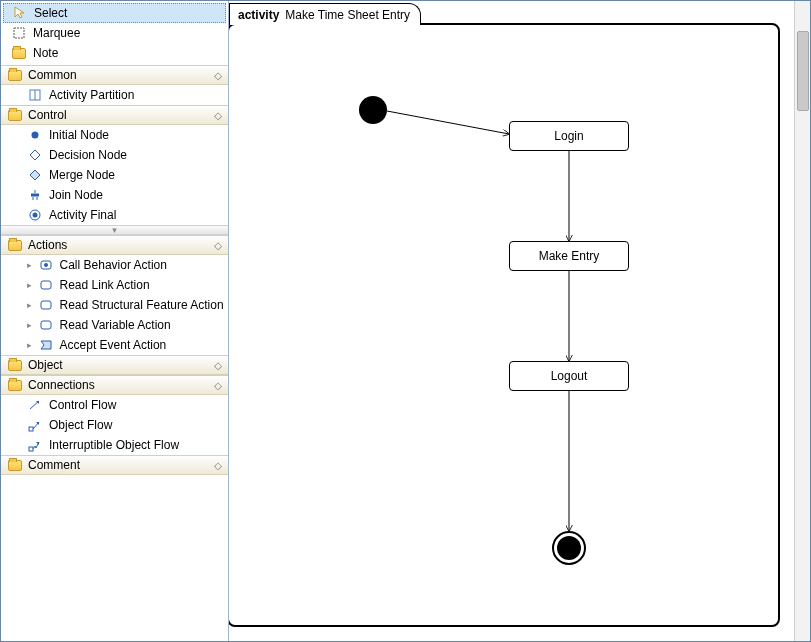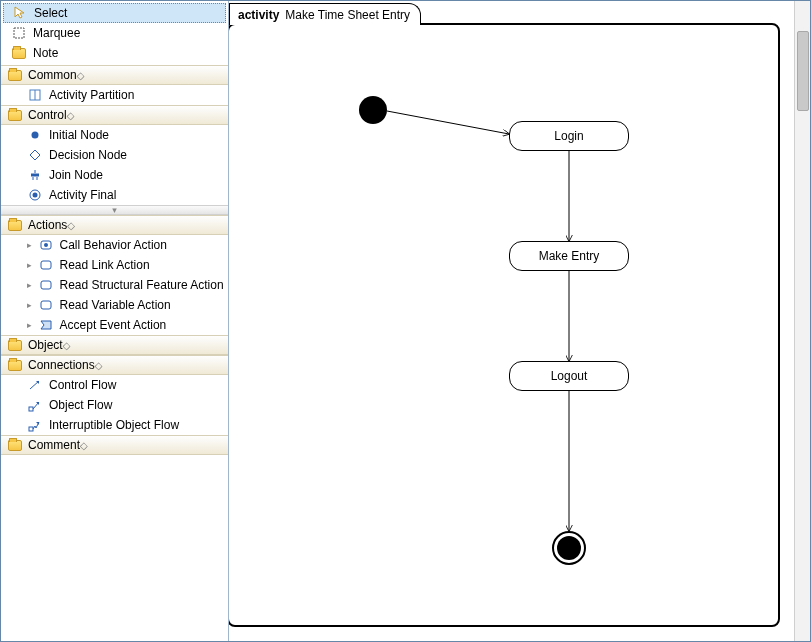--- a/index.html
+++ b/index.html
@@ -10,30 +10,30 @@
   .tab .close { color: #666; font-weight: bold; font-size: 11px; cursor: pointer; padding: 0 2px; }
   .win-icons { position: absolute; right: 4px; top: 3px; display: flex; gap: 4px; }
   .win-icon { width: 16px; height: 16px; border: 1px solid #6787a9; background: #eaf1f8; display: flex; align-items: center; justify-content: center; }
   .body { flex: 1; display: flex; min-height: 0; }
   .palette { width: 228px; border-right: 1px solid #a0b6cc; overflow-y: auto; background: #fff; }
   .p-tools { padding: 2px 0; }
   .p-item { display: flex; align-items: center; gap: 6px; padding: 2px 6px 2px 10px; height: 20px; cursor: pointer; white-space: nowrap; }
   .p-item.selected { background: #cfe5f8; border: 1px dotted #6787a9; margin: 0 2px; padding-left: 8px; }
   .p-item.sub { padding-left: 26px; }
   .p-item.sub2 { padding-left: 26px; }
-  .drawer { display: flex; align-items: center; justify-content: flex-start; padding: 2px 6px; height: 20px; background: linear-gradient(#fefefe,#efe9d6); border-top: 1px solid #d7d0b7; border-bottom: 1px solid #d7d0b7; cursor: pointer; }
+  .drawer { display: flex; align-items: center; justify-content: space-between; padding: 2px 6px; height: 20px; background: linear-gradient(#fefefe,#efe9d6); border-top: 1px solid #d7d0b7; border-bottom: 1px solid #d7d0b7; cursor: pointer; }
   .drawer .dlabel { display: flex; align-items: center; gap: 5px; }
   .pinchevron { font-size: 10px; color: #777; }
   .icon { width: 16px; height: 16px; display: flex; align-items: center; justify-content: center; flex-shrink: 0; }
   .collapser { height: 10px; background: linear-gradient(#fafafa,#e5e5e5); border-top: 1px solid #d0d0d0; border-bottom: 1px solid #d0d0d0; display: flex; align-items: center; justify-content: center; color:#888; font-size: 9px; }
   .canvas-wrap { flex: 1; display: flex; flex-direction: row; min-width: 0; }
   .canvas-area { flex: 1; position: relative; overflow: hidden; background: #fff; }
   .frame { position: absolute; left: -2px; top: 22px; right: 14px; bottom: 14px; border: 2px solid #000; border-radius: 8px; background: #fff; }
   .frame-title-tab { position: absolute; left: 0; top: 2px; background: #fff; border: 1.5px solid #000; border-bottom: none; border-radius: 0 12px 0 0; padding: 2px 10px 2px 8px; height: 22px; display: flex; align-items: center; gap: 6px; z-index: 2; }
-  .act-node { position: absolute; border: 1.5px solid #000; border-radius: 13px; background: #fff; width: 120px; height: 30px; display: flex; align-items: center; justify-content: center; }
+  .act-node { position: absolute; border: 1.5px solid #000; border-radius: 4px; background: #fff; width: 120px; height: 30px; display: flex; align-items: center; justify-content: center; }
   .initial-node { position: absolute; width: 28px; height: 28px; border-radius: 50%; background: #000; }
   .final-node { position: absolute; width: 34px; height: 34px; border: 2px solid #000; border-radius: 50%; display: flex; align-items: center; justify-content: center; }
   .final-node .inner { width: 24px; height: 24px; background: #000; border-radius: 50%; }
   svg.edges { position: absolute; inset: 0; width: 100%; height: 100%; pointer-events: none; }
   .vscroll { width: 16px; border-left: 1px solid #cfcfcf; background: #f2f2f2; position: relative; }
   .vscroll .thumb { position: absolute; left: 2px; width: 12px; background: #c9c9c9; border: 1px solid #a8a8a8; border-radius: 2px; top: 30px; height: 80px; }
   .hscroll { height: 16px; border-top: 1px solid #cfcfcf; background: #f2f2f2; position: relative; display: flex; }
   .hscroll .thumb { position: absolute; top: 2px; height: 12px; background: #c9c9c9; border: 1px solid #a8a8a8; border-radius: 2px; left: 80px; width: 100px; }
   .canvas-row { flex: 1; display: flex; min-height: 0; }
   .folder-icon { width:14px; height:11px; background: linear-gradient(#ffe27a,#f6c646); border:1px solid #c79a2a; border-radius: 1px 2px 2px 2px; position: relative; }
@@ -111,20 +111,28 @@
         <span class="icon">
             <svg width="14" height="14">
               <path d="M7 2 L12 7 L7 12 L2 7 Z" fill="none" stroke="#2a5fb0"></path>
             </svg>
           </span>
         <span>Decision Node</span>
       </div>
       <div class="p-item sub">
         <span class="icon">
             <svg width="14" height="14">
+              <path d="M7 2 L12 7 L7 12 L2 7 Z" fill="#cfe0f5" stroke="#2a5fb0"></path>
+            </svg>
+          </span>
+        <span>Merge Node</span>
+      </div>
+      <div class="p-item sub">
+        <span class="icon">
+            <svg width="14" height="14">
               <line x1="3" y1="7" x2="11" y2="7" stroke="#2a5fb0" stroke-width="3"></line>
               <line x1="7" y1="2" x2="7" y2="5" stroke="#2a5fb0"></line>
               <line x1="5" y1="9" x2="5" y2="12" stroke="#2a5fb0"></line>
               <line x1="9" y1="9" x2="9" y2="12" stroke="#2a5fb0"></line>
             </svg>
           </span>
         <span>Join Node</span>
       </div>
       <div class="p-item sub">
         <span class="icon">

